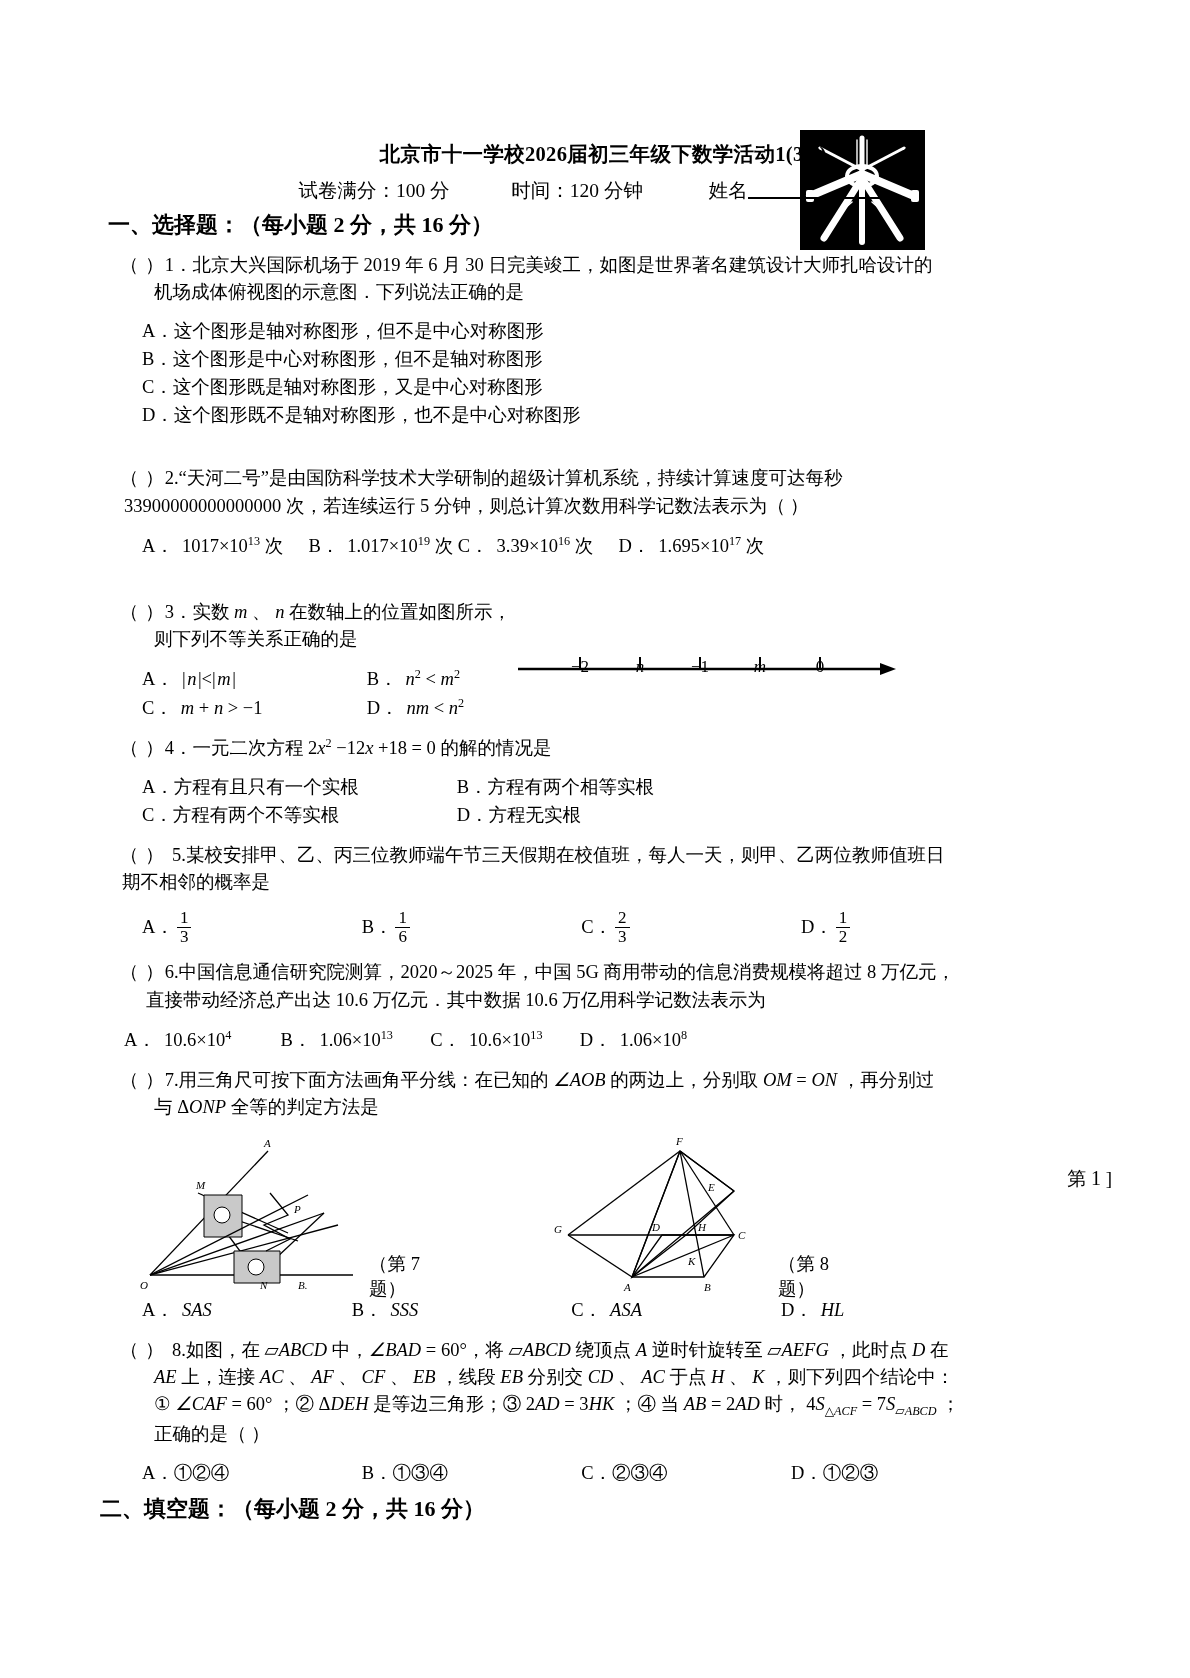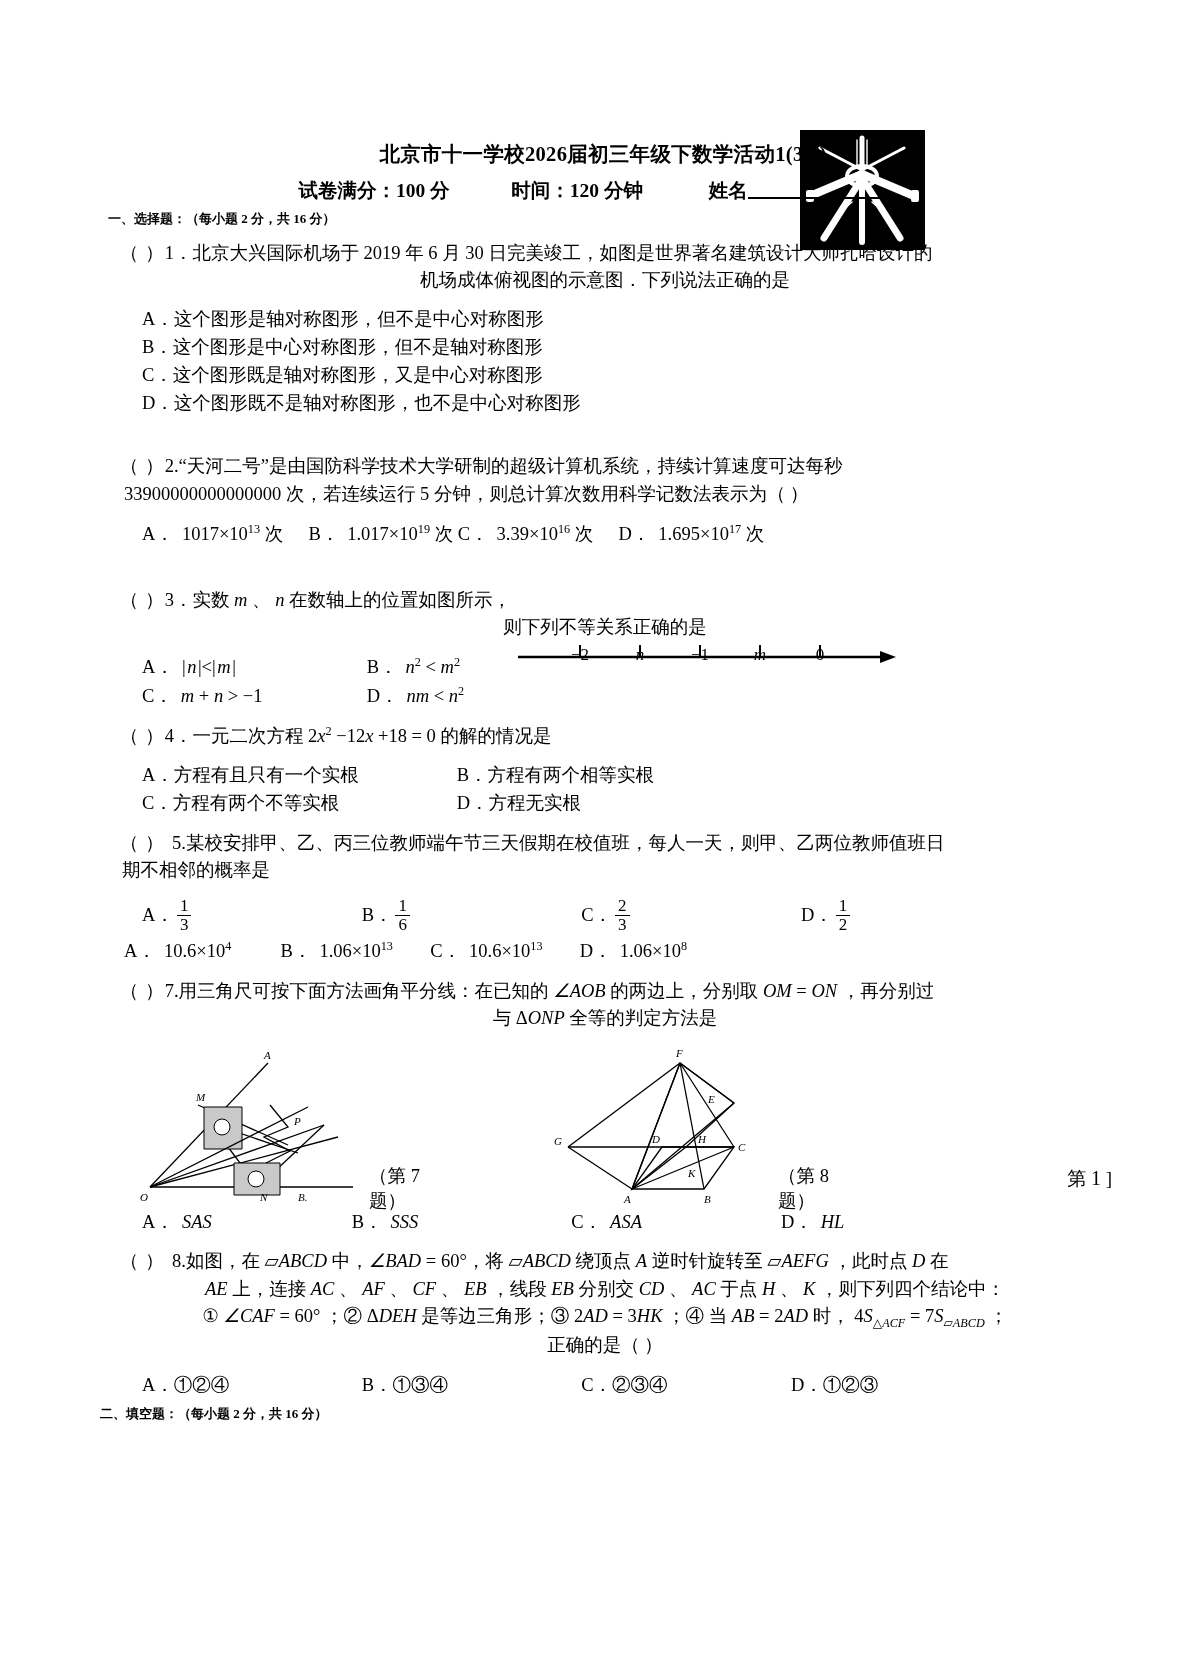--- a/index.html
+++ b/index.html
@@ -33,58 +33,58 @@
   .doc-title {
     text-align: center;
     font-weight: bold;
     font-size: 20.5px;
     letter-spacing: 0.3px;
     margin: 0 0 9px 0;
     padding-left: 30px;
   }
   .doc-subtitle {
     text-align: center;
-    font-weight: bold;
+    font-weight: normal;
     font-size: 19.5px;
     margin: 0 0 6px 0;
     padding-left: 20px;
     white-space: nowrap;
   }
   .sub-gap1 { display: inline-block; width: 52px; }
   .sub-gap2 { display: inline-block; width: 56px; }
   .name-blank {
     display: inline-block;
     width: 150px;
     border-bottom: 2px solid #000;
     height: 17px;
     vertical-align: -2px;
   }
 
   
   .section-head {
     font-weight: bold;
-    font-size: 13px;
+    font-size: 22px;
     margin: 2px 0 1px 0;
   }
 
   
   .q {
     font-size: 18.5px;
     line-height: 1.47;
     margin: 12px;
     position: relative;
   }
   .q-block { margin-bottom: 2px; }
   .paren {
     display: inline-block;
     min-width: 44px;
     letter-spacing: 1px;
   }
   .paren-wide { min-width: 52px; }
-  .indent { display: block; padding-left: 34px; text-align: center; }
+  .indent { display: block; padding-left: 34px; }
   .indent2 { display: block; padding-left: 26px; }
 
   
   .opts {
     display: block;
     padding-left: 34px;
     font-size: 18.5px;
     line-height: 1.5;
   }
   .opts-row { display: block; white-space: nowrap; }
@@ -297,20 +297,24 @@
         <span class="opts-row">
           <span class="opt" style="width:215px"><span>A．</span><span class="frac"><span class="num">1</span><span class="den">3</span></span></span>
           <span class="opt" style="width:215px"><span>B．</span><span class="frac"><span class="num">1</span><span class="den">6</span></span></span>
           <span class="opt" style="width:215px"><span>C．</span><span class="frac"><span class="num">2</span><span class="den">3</span></span></span>
           <span class="opt"><span>D．</span><span class="frac"><span class="num">1</span><span class="den">2</span></span></span>
         </span>
       </div>
     </div>
 
     <div class="q-block">
+      <div class="q">
+        <span class="paren">（     ）</span><span>6.</span><span>中国信息通信研究院测算，2020～2025 年，中国 5G 商用带动的信息消费规模将超过 8 万亿元，</span>
+        <span class="indent2">直接带动经济总产出达 10.6 万亿元．其中数据 10.6 万亿用科学记数法表示为</span>
+      </div>
       <div class="opts" style="padding-left:16px">
         <span class="opts-row">
           <span class="opt"><span>A．</span><span class="sp8"></span><span>10.6×10</span><sup>4</sup></span>
           <span class="sp40"></span>
           <span class="opt"><span>B．</span><span class="sp8"></span><span>1.06×10</span><sup>13</sup></span>
           <span class="sp28"></span>
           <span class="opt"><span>C．</span><span class="sp8"></span><span>10.6×10</span><sup>13</sup></span>
           <span class="sp28"></span>
           <span class="opt"><span>D．</span><span class="sp8"></span><span>1.06×10</span><sup>8</sup></span>
         </span>

